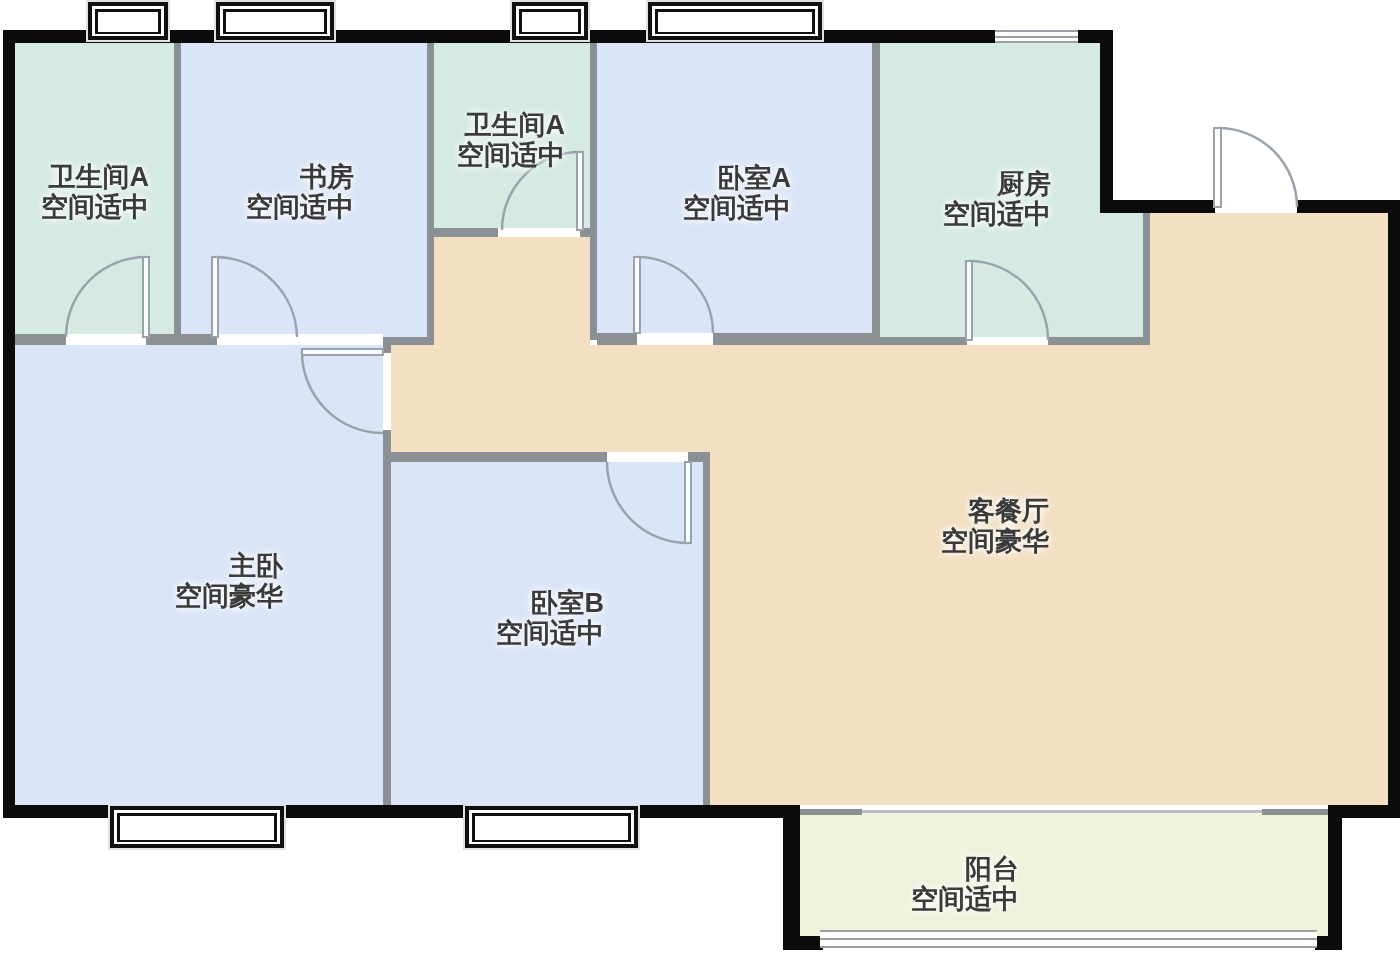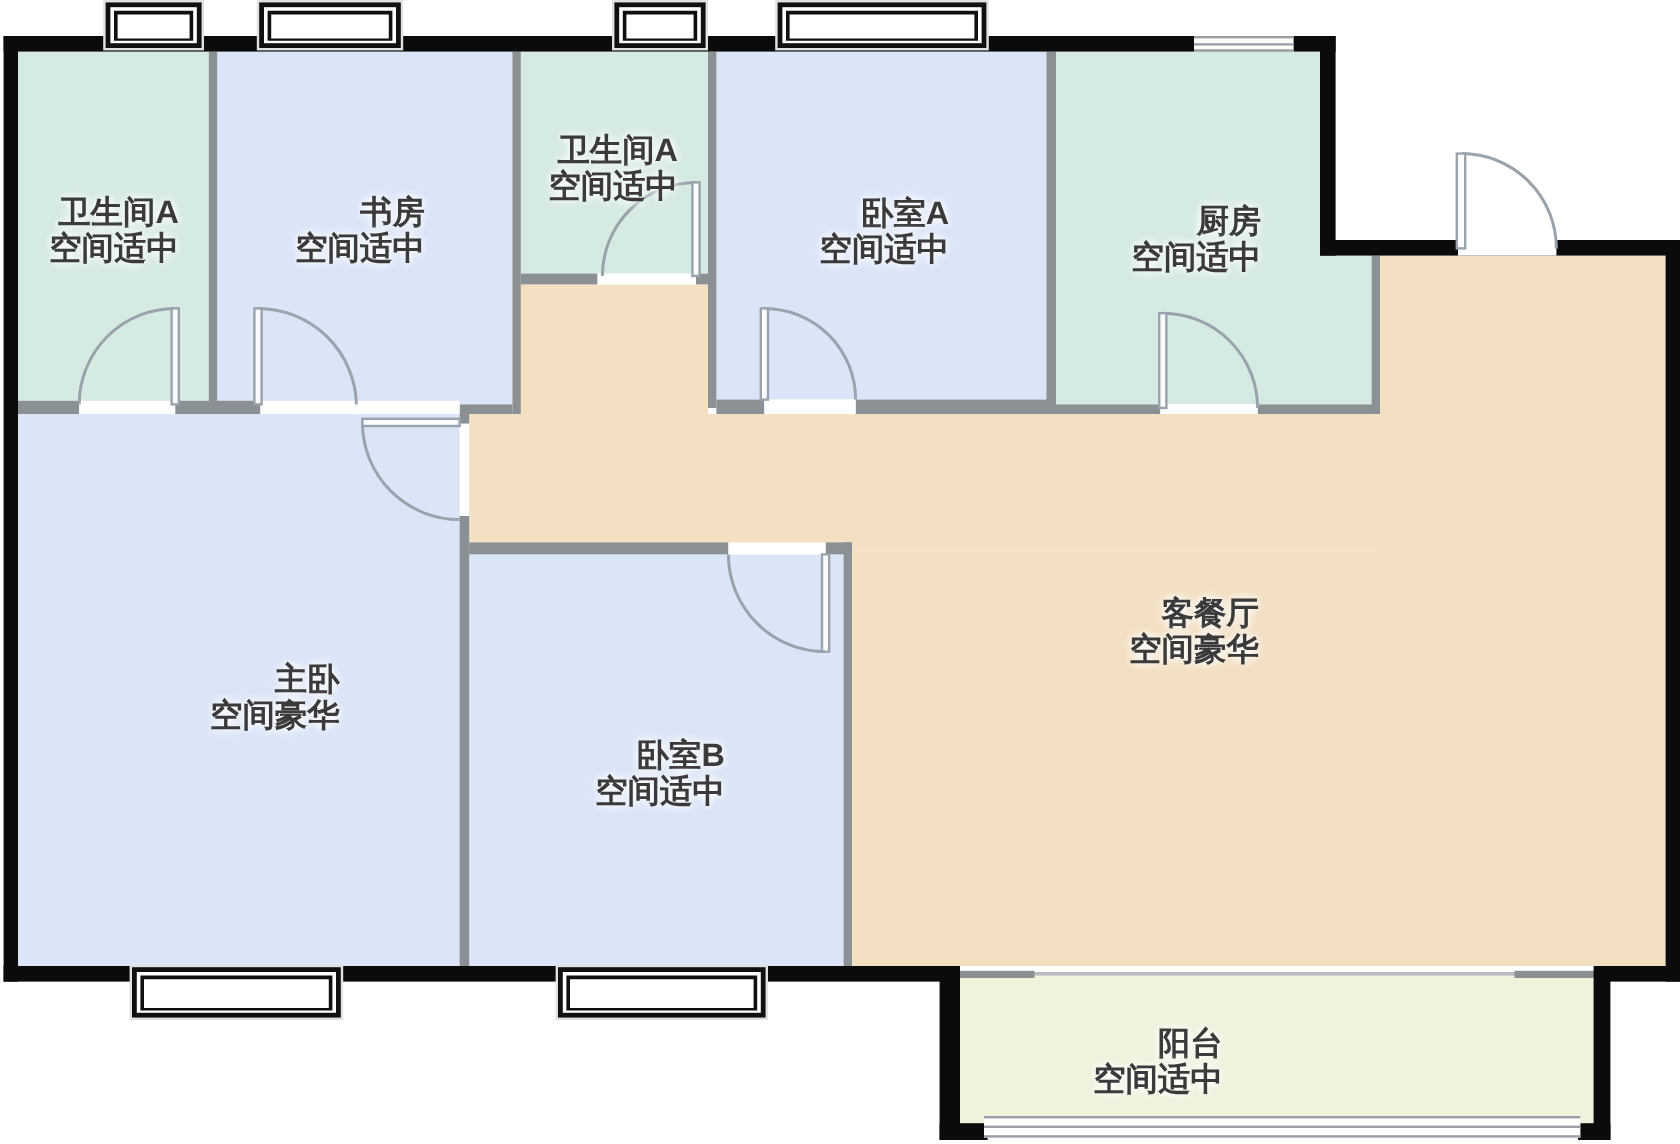--- a/index.html
+++ b/index.html
@@ -170,21 +170,21 @@
     <div>空间适中</div>
   </div>
   <div class="label" style="left:997px;top:199px;">
     <div>厨房</div>
     <div>空间适中</div>
   </div>
   <div class="label" style="left:197px;top:581px;margin-left:32px;">
     <div>主卧</div>
     <div>空间豪华</div>
   </div>
-  <div class="label" style="left:550px;top:644px;">
+  <div class="label" style="left:550px;top:618px;">
     <div>卧室B</div>
     <div>空间适中</div>
   </div>
   <div class="label" style="left:995px;top:526px;">
     <div>客餐厅</div>
     <div>空间豪华</div>
   </div>
   <div class="label" style="left:965px;top:884px;">
     <div>阳台</div>
     <div>空间适中</div>

